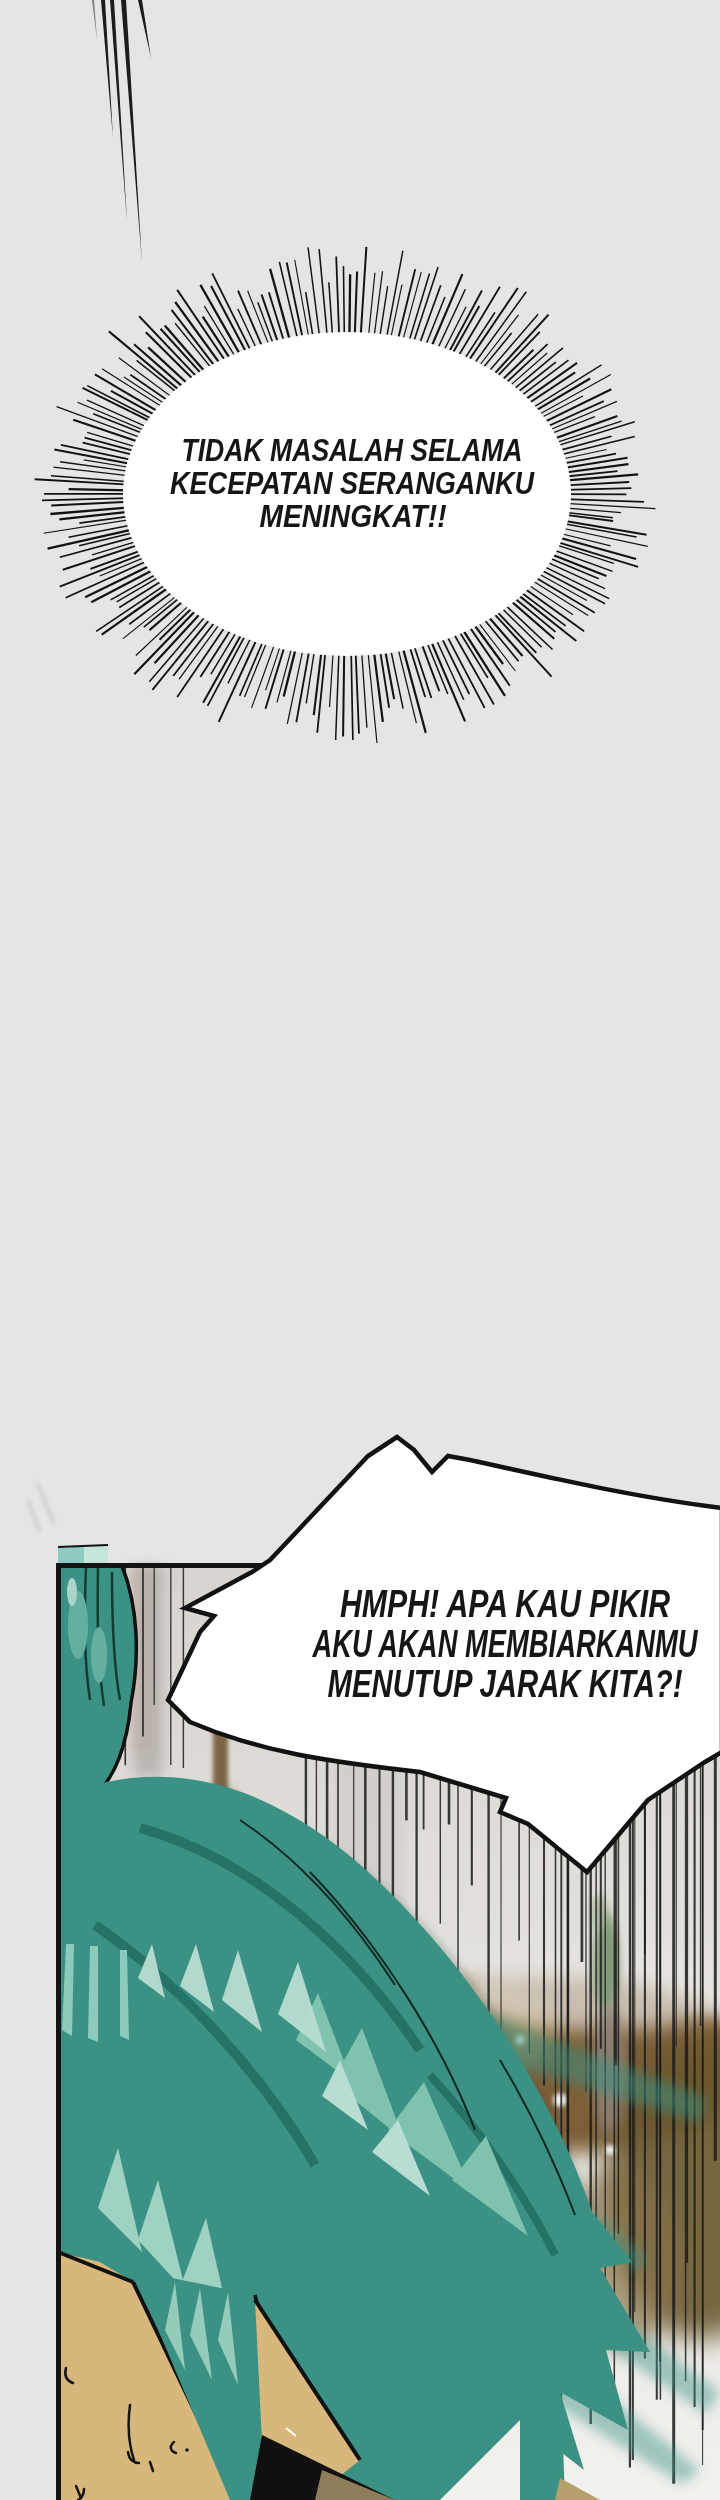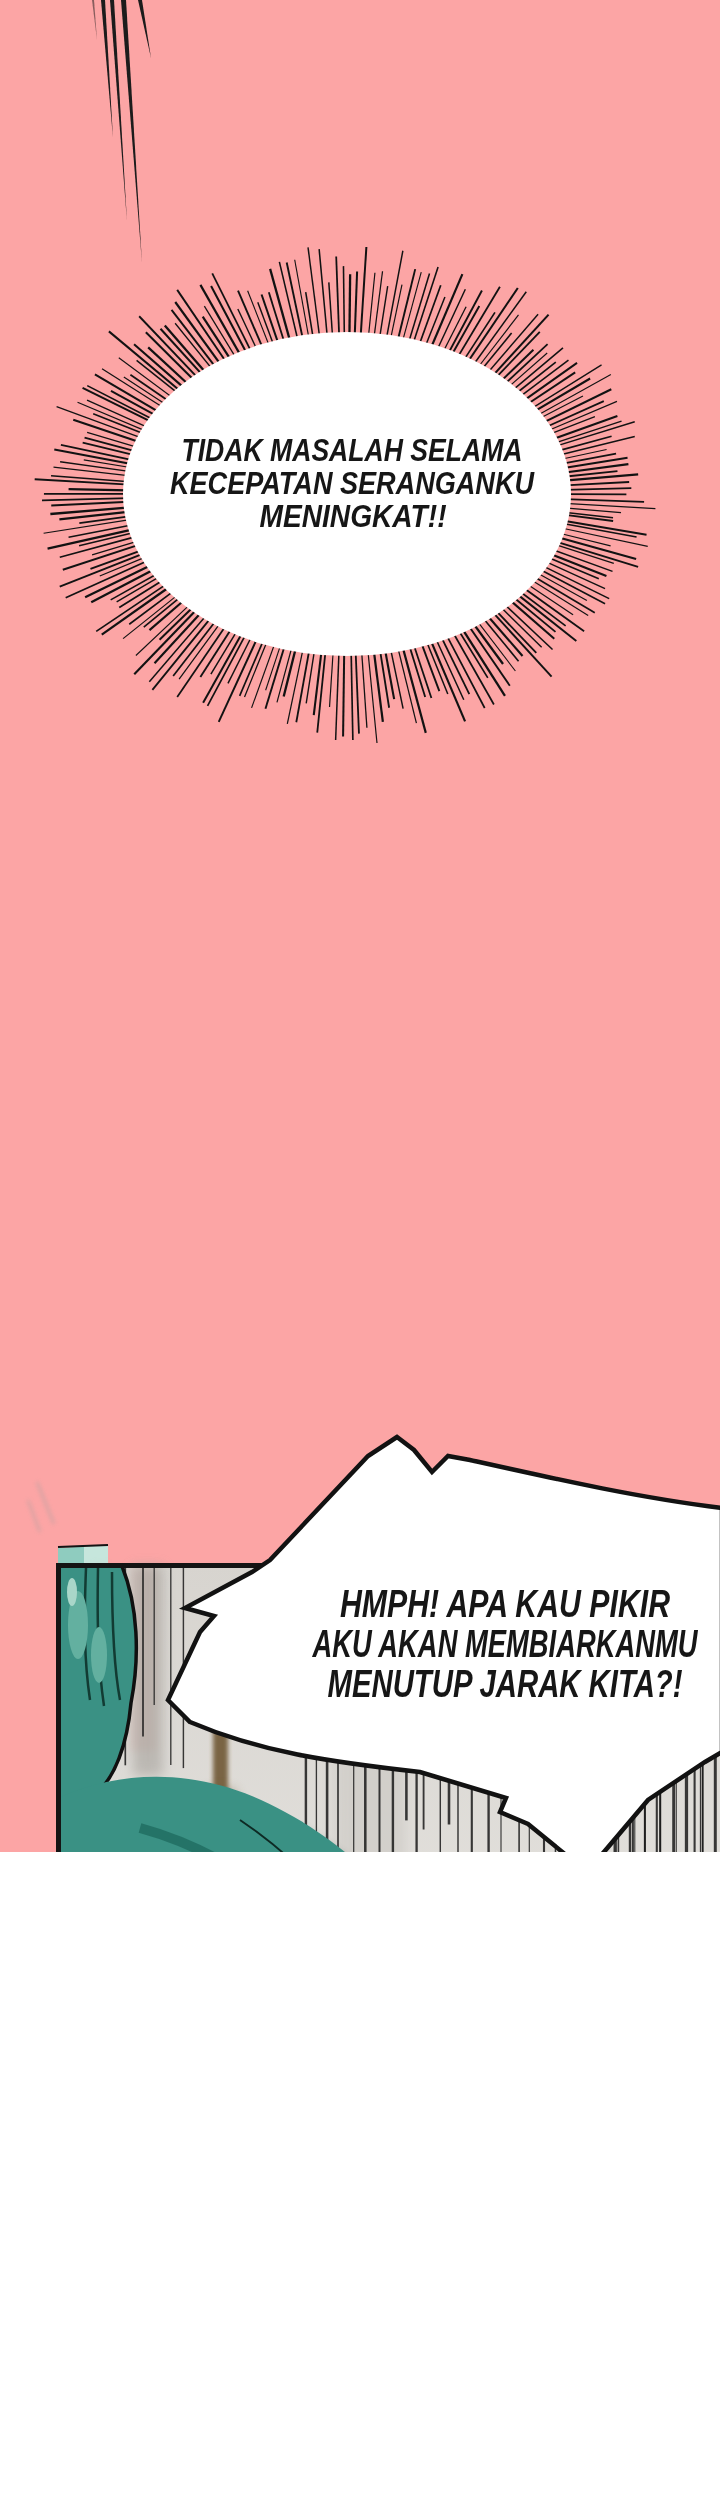--- a/index.html
+++ b/index.html
@@ -1,16 +1,16 @@
 <!DOCTYPE html>
 <html><head>
 <meta charset="utf-8">
 <style>
   html,body{margin:0;padding:0;background:#ffffff;}
-  #stage{position:relative;width:720px;height:1852px;overflow:hidden;background:#fca5a5;}
+  #stage{position:relative;width:720px;height:2500px;overflow:hidden;background:#e5e5e5;}
   svg{display:block;}
   .comic-text{font-family:"Liberation Sans", sans-serif;font-weight:bold;font-style:italic;fill:#161616;}
   .burst-text{font-size:31px;}
   .shout-text{font-size:39px;}
 </style>
 </head>
 <body>
 
 <div id="stage">
 <svg width="720" height="2500" viewBox="0 0 720 2500" xmlns="http://www.w3.org/2000/svg">

